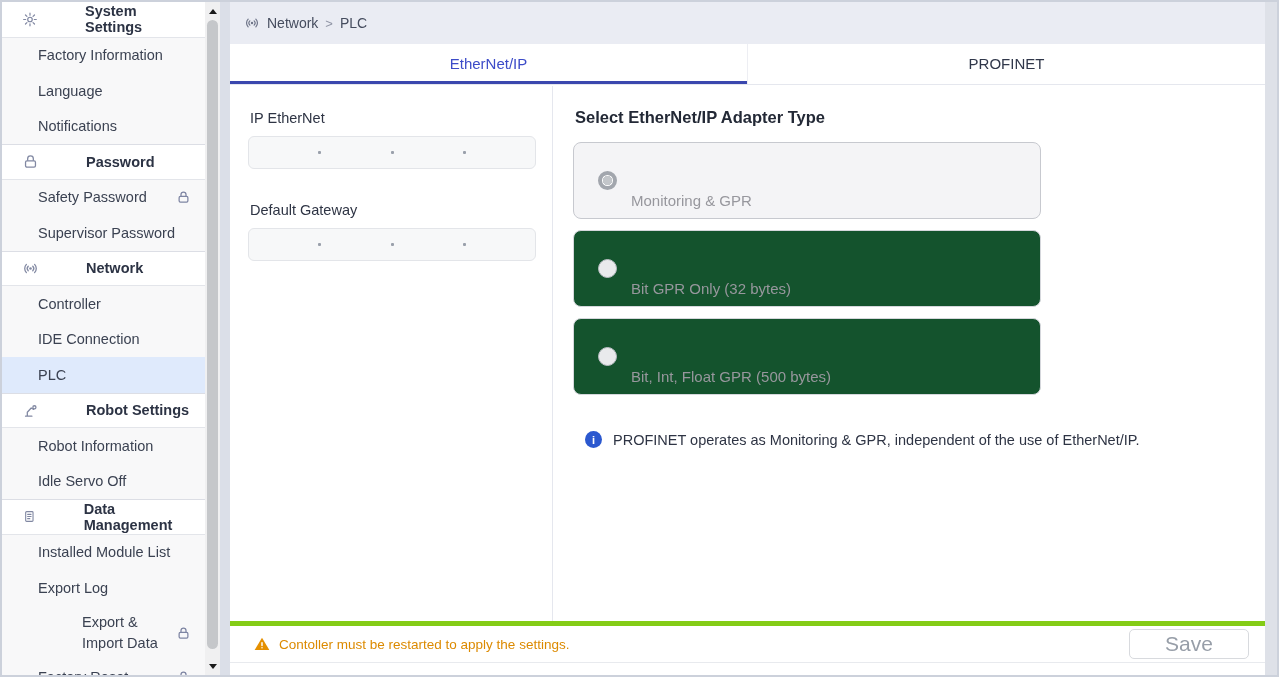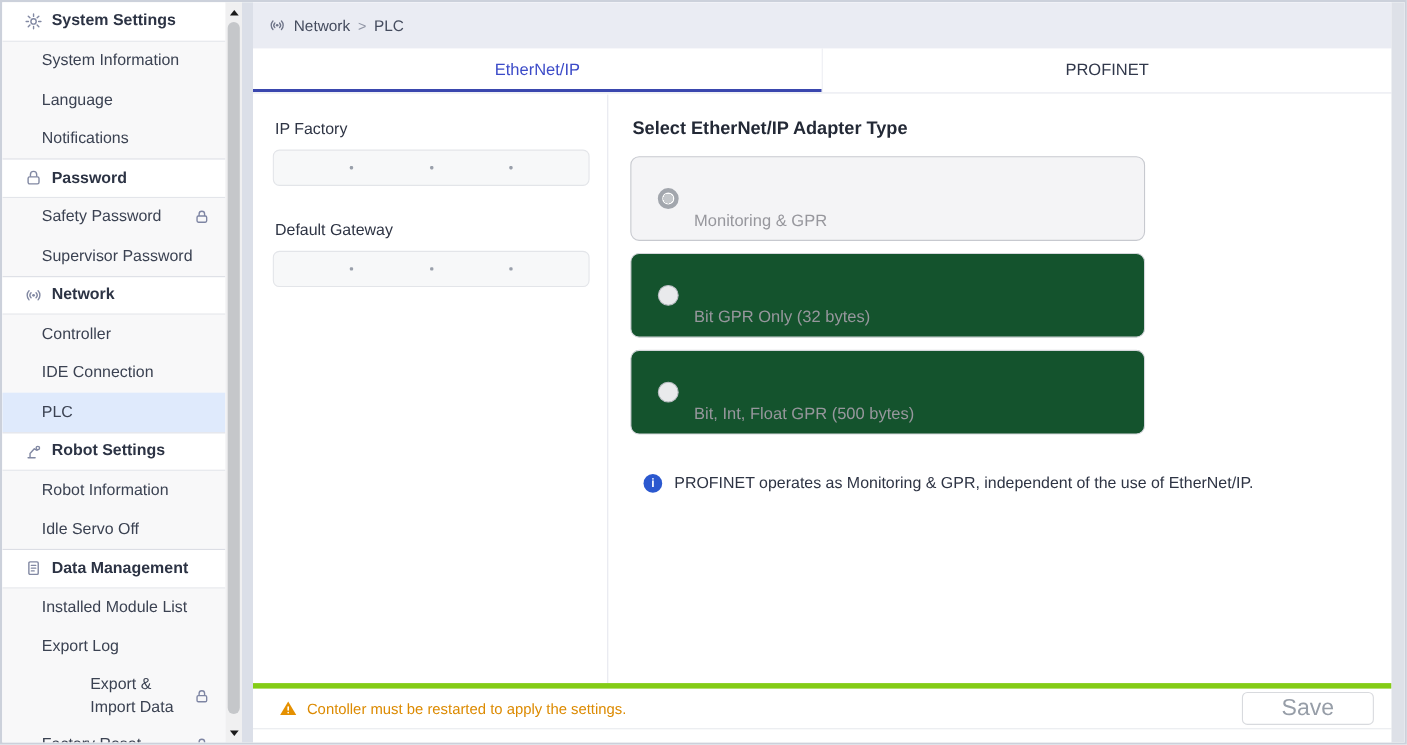--- a/index.html
+++ b/index.html
@@ -1,21 +1,21 @@
 <!DOCTYPE html>
 <html><head>
 <meta charset="utf-8">
 <style>
   html,body{margin:0;padding:0;background:#e8eaef;}
   *{box-sizing:border-box;font-family:"Liberation Sans","DejaVu Sans",sans-serif;}
   .window{position:relative;width:1279px;height:677px;background:#ffffff;border:2px solid #ccd1db;overflow:hidden;}
 
   
   .sidebar{position:absolute;left:0;top:0;bottom:0;width:203px;background:#f8f8f9;overflow:hidden;display:flex;flex-direction:column;}
-  .srow{flex:0 0 35.5px;display:flex;align-items:center;padding:0 14px 0 20px;position:relative;}
+  .srow{flex:0 0 35.5px;display:flex;align-items:center;padding:0 14px 0 20px;position:relative;gap:39px;}
   .srow.header{background:#ffffff;border-top:1px solid #dcdee5;border-bottom:1px solid #e3e5ea;}
   .srow.header:first-child{border-top:none;}
   .srow.header .slabel{font-weight:bold;color:#2c3344;font-size:14.5px;}
   .srow.item{padding-left:36px;}
   .srow.item .slabel{color:#3b4252;font-size:14.5px;}
   .srow.item.active{background:#dfeafc;}
   .srow.tall{flex:0 0 54px;}
   .srow.tall .slabel{line-height:21px;padding-right:26px;margin-left:44px;}
   .sicon{width:17px;height:17px;margin-right:8px;color:#8188a2;display:inline-flex;}
   .sicon svg{width:100%;height:100%;}
@@ -86,21 +86,21 @@
     <div class="srow header">
       <span class="sicon">
         <svg viewBox="0 0 24 24" fill="none" stroke="currentColor" stroke-width="1.8" stroke-linecap="round">
             <circle cx="12" cy="12" r="3.4"></circle>
             <path d="M12 2.5v3M12 18.5v3M2.5 12h3M18.5 12h3M5.2 5.2l2.2 2.2M16.6 16.6l2.2 2.2M18.8 5.2l-2.2 2.2M7.4 16.6l-2.2 2.2"></path>
           </svg>
       </span>
       <span class="slabel">System Settings</span>
     </div>
     <div class="srow item">
-      <span class="slabel">System Information</span>
+      <span class="slabel">Factory Information</span>
     </div>
     <div class="srow item">
       <span class="slabel">Language</span>
     </div>
     <div class="srow item">
       <span class="slabel">Notifications</span>
     </div>
 
     <div class="srow header">
       <span class="sicon">
@@ -226,21 +226,21 @@
       </div>
       <div class="tab">
         <span>PROFINET</span>
       </div>
     </div>
 
     <div class="content">
 
       <div class="form-col">
         <div class="f-group">
-          <div class="f-label">IP Factory</div>
+          <div class="f-label">IP EtherNet</div>
           <div class="ip-input">
             <span class="ip-seg"></span>
               <span class="ip-dot"></span>
               <span class="ip-seg"></span>
               <span class="ip-dot"></span>
               <span class="ip-seg"></span>
               <span class="ip-dot"></span>
               <span class="ip-seg"></span>
           </div>
         </div>

